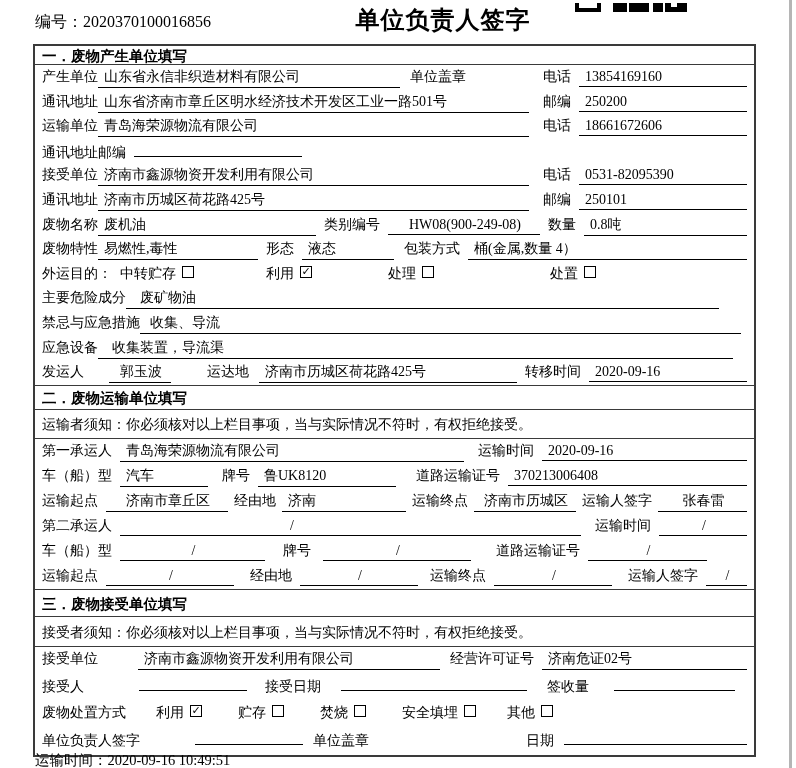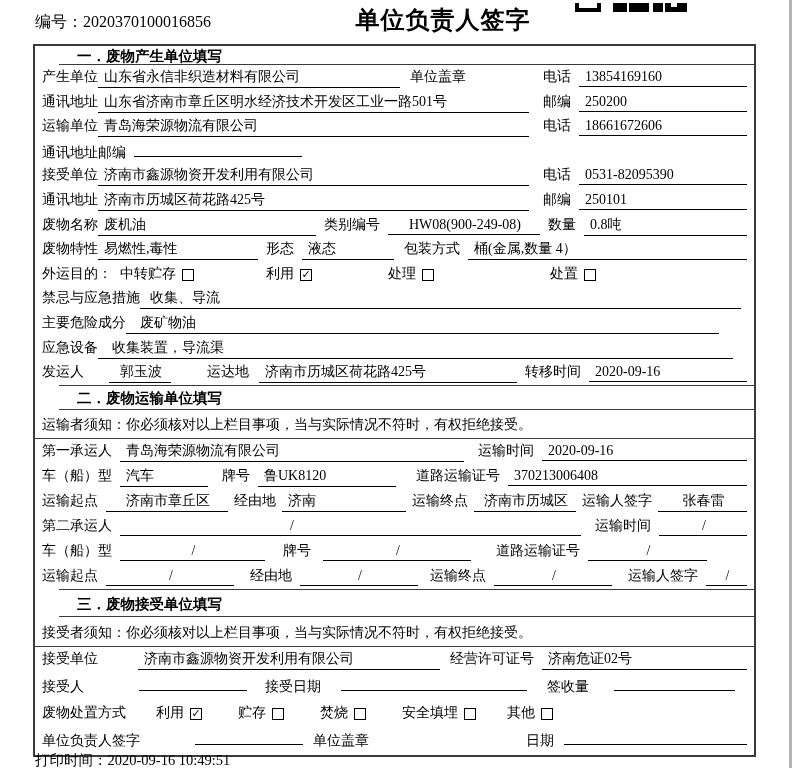--- a/index.html
+++ b/index.html
@@ -9,41 +9,41 @@
   
   .doc-no{position:absolute;left:35px;top:12px;font-size:16px;white-space:nowrap;}
   .title{position:absolute;left:0;top:4px;width:100%;text-align:center;
          font-family:"Liberation Sans","DejaVu Sans",sans-serif;
          font-weight:bold;font-size:24px;letter-spacing:1px;text-indent:90px;}
   .qr{position:absolute;left:575px;top:0;width:112px;height:9px;}
   .print-line{position:absolute;left:35px;top:751px;font-size:14.5px;white-space:nowrap;}
   
   .tbl{position:absolute;left:33px;top:44px;width:723px;border:2px solid #3a3a3a;box-sizing:border-box;background:#fff;}
   .sec-hd{font-family:"Liberation Sans","DejaVu Sans",sans-serif;font-weight:bold;font-size:14.5px;
-          padding:3px 6px 2px 18px;border-bottom:1.5px solid #3a3a3a;box-sizing:border-box;height:19px;line-height:14px;margin-left:24px;}
+          padding:3px 6px 2px 7px;border-bottom:1.5px solid #3a3a3a;box-sizing:border-box;height:19px;line-height:14px;}
   .sec-hd.mid{border-top:1.5px solid #3a3a3a;height:25px;padding-top:5px;}
   .note{padding:6px 7px 5px 7px;border-bottom:1.5px solid #3a3a3a;box-sizing:border-box;height:29px;white-space:nowrap;}
   .row{display:flex;align-items:baseline;height:24.6px;padding:3px 7px 0 7px;box-sizing:border-box;}
   .row.h25{height:25px;}
   .row.h26{height:26px;}
   .row.h28{height:28px;text-align:center;}
   .lbl{white-space:nowrap;flex:0 0 auto;}
   .val{border-bottom:1px solid #000;padding:0 4px 1px 6px;white-space:nowrap;overflow:hidden;
        box-sizing:border-box;flex:0 0 auto;min-height:15px;}
   .val.grow{flex:1 1 auto;font-family:Liberation Serif, serif;}
   .ctr{text-align:center;}
   .sp{flex:1 1 auto;}
   .ml6{margin-left:6px;}.ml8{margin-left:8px;}.ml10{margin-left:10px;}.ml12{margin-left:12px;}
   .ml14{margin-left:14px;}.ml16{margin-left:16px;}.ml18{margin-left:18px;}.ml20{margin-left:20px;}
   .ml25{margin-left:25px;}.ml30{margin-left:30px;}.ml31{margin-left:31px;}.ml36{margin-left:36px;}
   .ml40{margin-left:40px;}.ml55{margin-left:55px;}.ml72{margin-left:72px;}
   .ml76{margin-left:76px;}.ml116{margin-left:116px;}
   .mr6{margin-right:6px;}.mr14{margin-right:14px;}.mr28{margin-right:28px;}.mr40{margin-right:40px;}
   
-  .cbg{display:flex;align-items:center;gap:6px;white-space:nowrap;}
+  .cbg{display:flex;gap:6px;white-space:nowrap;}
   .cb{display:inline-flex;width:12px;height:12px;border:1.2px solid #000;box-sizing:border-box;
       align-items:center;justify-content:center;font-size:11px;line-height:1;
       font-family:"DejaVu Sans",sans-serif;position:relative;top:1px;}
 </style>
 </head>
 <body>
 
 <div class="page-edge"></div>
 
 <div class="doc-no"><span>编号：</span><span>2020370100016856</span></div>
@@ -139,27 +139,27 @@
       <span>处理</span>
       <span class="cb"></span>
     </span>
     <span class="cbg ml116">
       <span>处置</span>
       <span class="cb"></span>
     </span>
   </div>
 
   <div class="row">
+    <span class="lbl">主要危险成分</span>
+    <span class="val grow mr28" style="padding-left:14px">废矿物油</span>
+  </div>
+
+  <div class="row">
     <span class="lbl">禁忌与应急措施</span>
     <span class="val grow mr6" style="padding-left:10px">收集、导流</span>
-  </div>
-
-  <div class="row">
-    <span class="lbl">主要危险成分</span>
-    <span class="val grow mr28" style="padding-left:14px">废矿物油</span>
   </div>
 
   <div class="row">
     <span class="lbl">应急设备</span>
     <span class="val grow mr14" style="padding-left:14px">收集装置，导流渠</span>
   </div>
 
   <div class="row">
     <span class="lbl">发运人</span>
     <span class="val ctr ml25" style="width:62px">郭玉波</span>
@@ -273,13 +273,13 @@
     <span class="lbl">单位负责人签字</span>
     <span class="val ml55" style="width:108px"></span>
     <span class="lbl ml10">单位盖章</span>
     <span class="sp"></span>
     <span class="lbl">日期</span>
     <span class="val ml10" style="width:183px"></span>
   </div>
 
 </div>
 
-<div class="print-line"><span>打印时间：</span><span>2020-09-16 10:49:51</span></div>
+<div class="print-line"><span>运输时间：</span><span>2020-09-16 10:49:51</span></div>
 
 </body></html>

